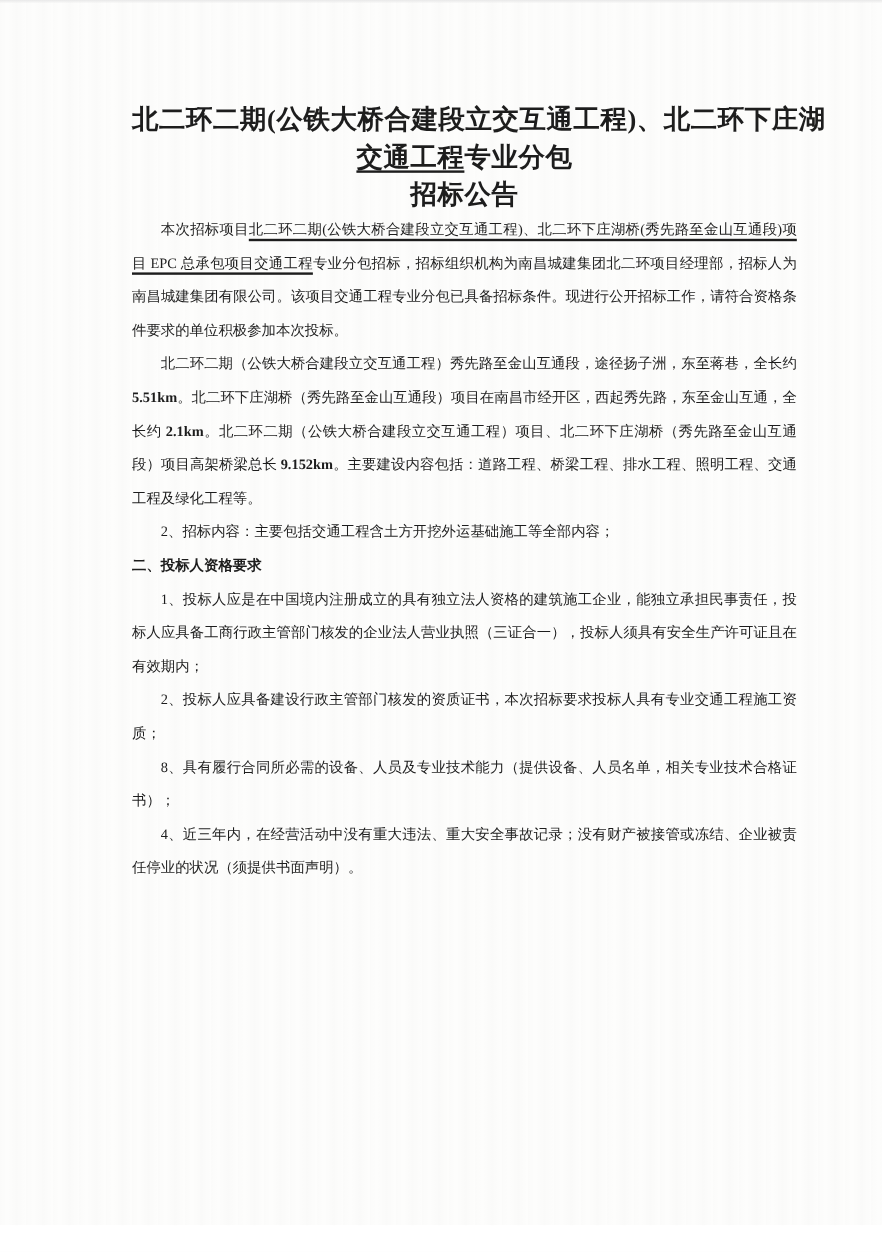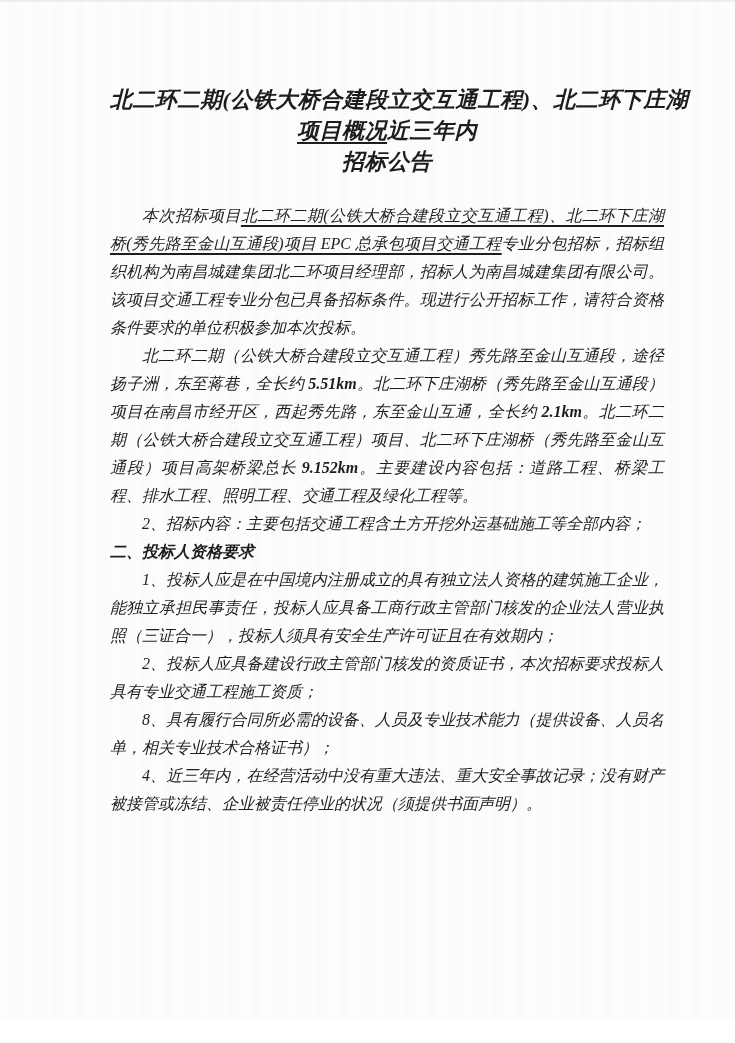--- a/index.html
+++ b/index.html
@@ -12,21 +12,20 @@
   }
   .page {
     position: absolute;
     left: 0; top: 0;
     width: 735px; height: 1021px;
     background:
       repeating-linear-gradient(90deg,
         rgba(0,0,0,0.008) 0px, rgba(0,0,0,0.000) 6px,
         rgba(0,0,0,0.010) 14px, rgba(0,0,0,0.000) 22px),
       #fdfdfc;
-    font-style: italic;
   }
   .scan-edge-top {
     position: absolute;
     left: 0; top: 0;
     width: 735px; height: 3px;
     background: linear-gradient(180deg, #e9e9e9, rgba(233,233,233,0));
   }
   .doc {
     position: absolute;
     left: 110px;
@@ -42,39 +41,39 @@
     letter-spacing: 0.5px;
     white-space: nowrap;
   }
   .u {
     text-decoration: underline;
     text-decoration-thickness: 1.5px;
     text-underline-offset: 4px;
   }
   .b { font-weight: bold; }
   .body-block {
-    margin-top: 25px;
-    font-size: 16px;
+    margin-top: 0;
+    font-size: 12px;
     line-height: 28px;
     text-align: justify;
   }
   .para { text-indent: 2em; }
   .heading { font-weight: bold; }
 </style>
 </head>
 <body>
 
 <div class="page">
   <div class="scan-edge-top"></div>
 
   <div class="doc">
 
     <div class="title-block">
       <div class="title-line">北二环二期(公铁大桥合建段立交互通工程)、北二环下庄湖</div>
-      <div class="title-line"><span class="u">项目概况</span><span>近三年内</span></div>
+      <div class="title-line"><span class="u">交通工程</span><span>专业分包</span></div>
       <div class="title-line">招标公告</div>
     </div>
 
     <div class="body-block">
 
       <p class="para"><span>本次招标项目</span><span class="u">北二环二期(公铁大桥合建段立交互通工程)、北二环下庄湖桥(秀先路至金山互通段)项目 EPC 总承包项目交通工程</span><span>专业分包招标，招标组织机构为南昌城建集团北二环项目经理部，招标人为南昌城建集团有限公司。该项目交通工程专业分包已具备招标条件。现进行公开招标工作，请符合资格条件要求的单位积极参加本次投标。</span></p>
 
 
 
       <p class="para"><span>北二环二期（公铁大桥合建段立交互通工程）秀先路至金山互通段，途径扬子洲，东至蒋巷，全长约 </span><span class="b">5.51km</span><span>。北二环下庄湖桥（秀先路至金山互通段）项目在南昌市经开区，西起秀先路，东至金山互通，全长约 </span><span class="b">2.1km</span><span>。北二环二期（公铁大桥合建段立交互通工程）项目、北二环下庄湖桥（秀先路至金山互通段）项目高架桥梁总长 </span><span class="b">9.152km</span><span>。主要建设内容包括：道路工程、桥梁工程、排水工程、照明工程、交通工程及绿化工程等。</span></p>

